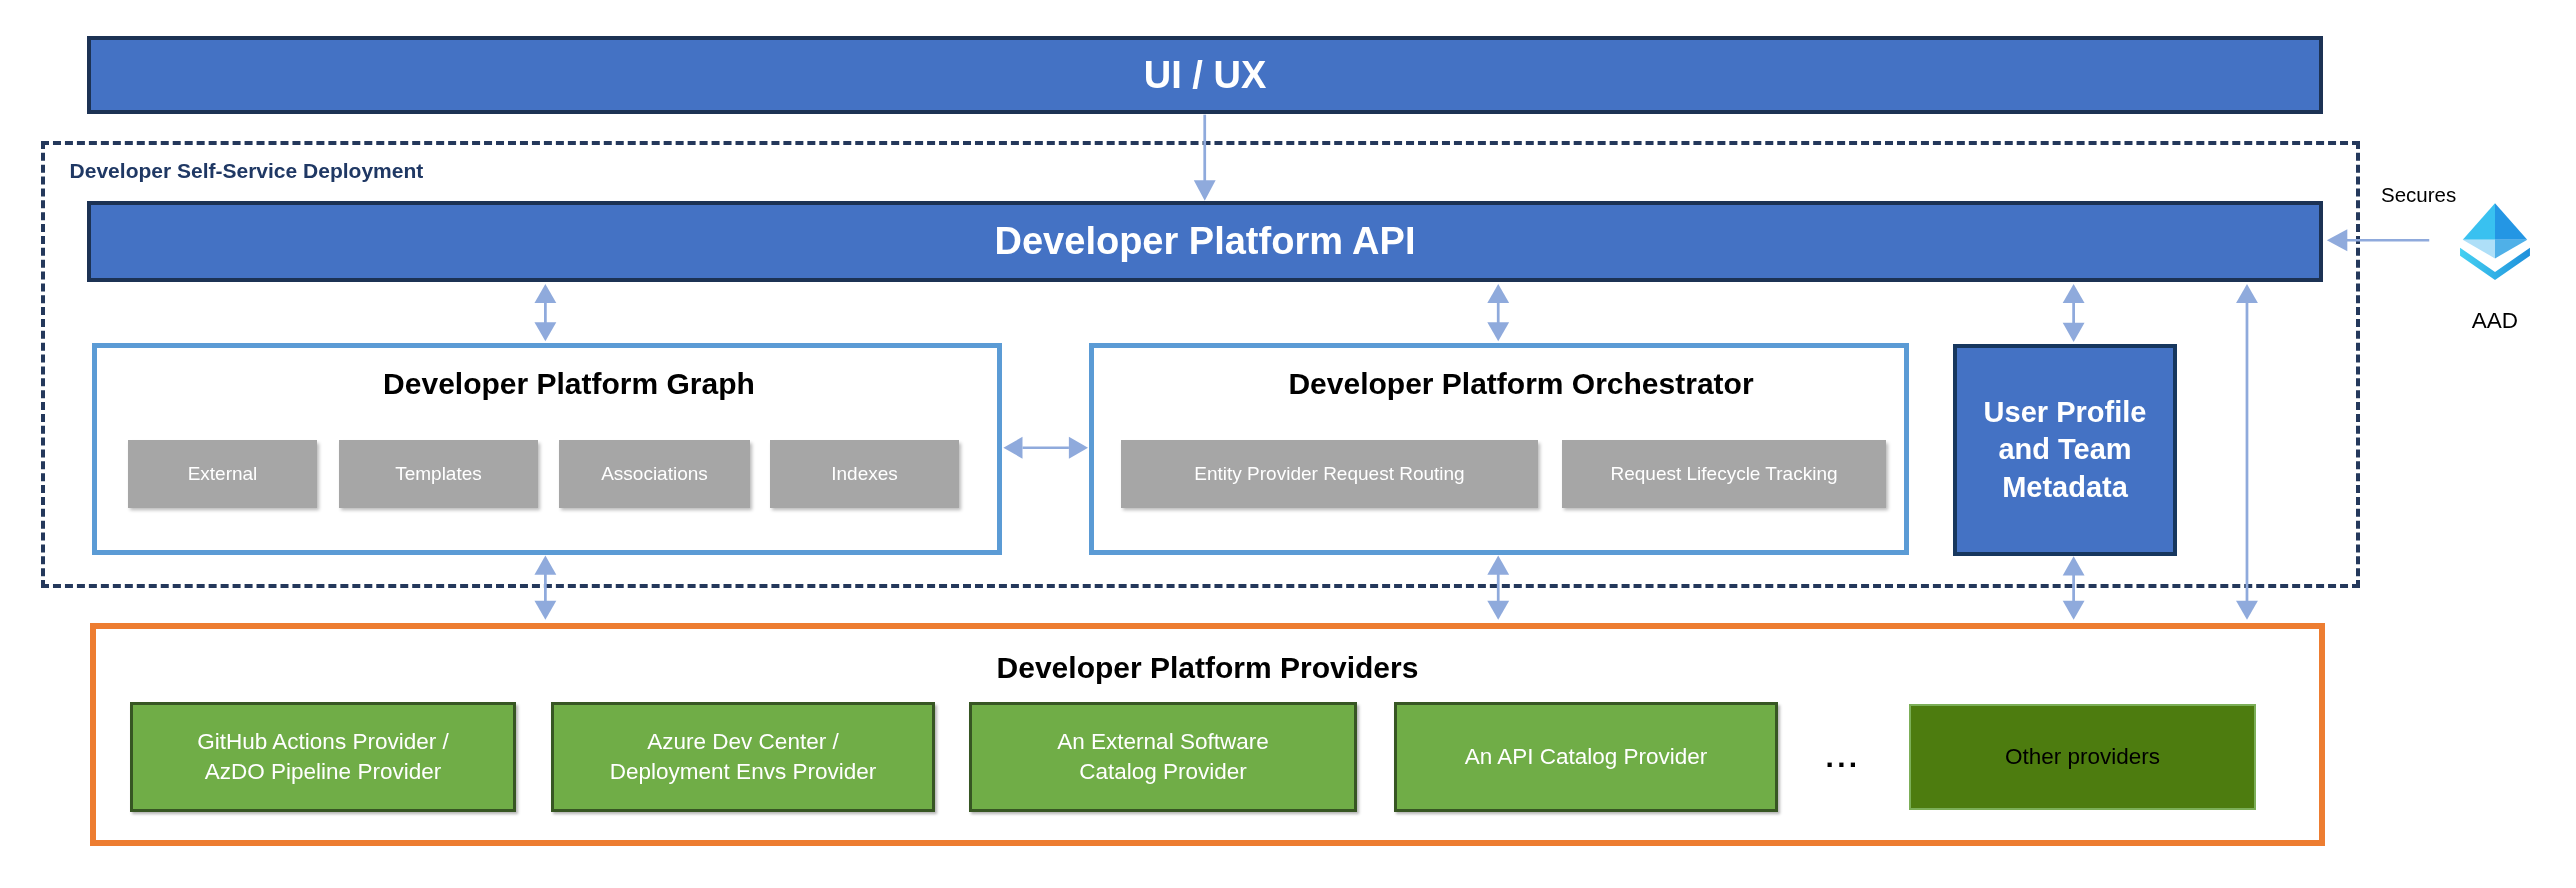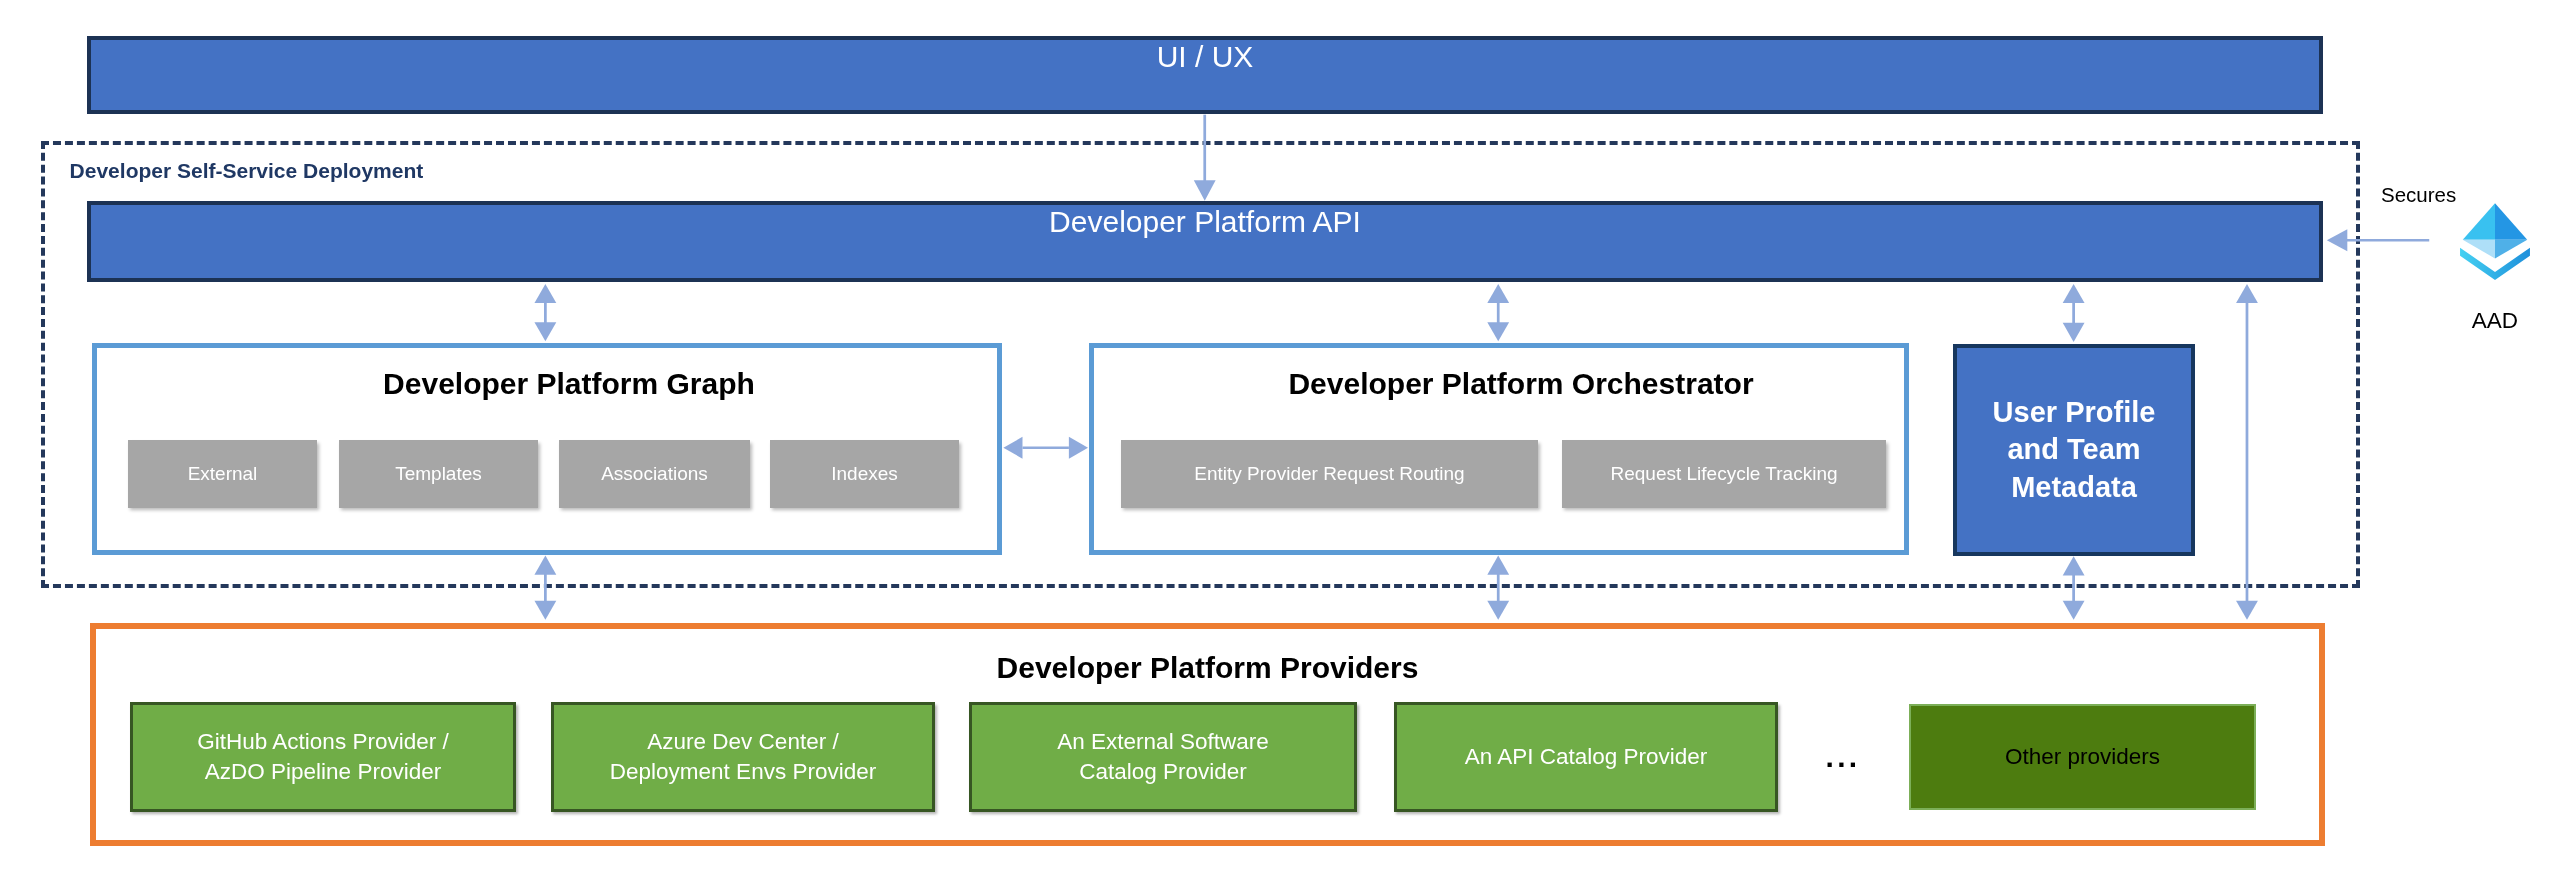--- a/index.html
+++ b/index.html
@@ -11,25 +11,25 @@
     overflow: hidden;
     font-family: "Liberation Sans", sans-serif;
   }
   .abs { position: absolute; box-sizing: border-box; }
 
   
   .bar {
     background: #4472C4;
     border: 4.8px solid #1C3254;
     display: flex;
-    align-items: flex-start;
+    align-items: center;
     justify-content: center;
     color: #ffffff;
-    font-weight: normal;
-    font-size: 30px;
+    font-weight: bold;
+    font-size: 38px;
   }
   .uiux-bar { left: 87px; top: 36px; width: 2236px; height: 78px; }
   .api-bar  { left: 87px; top: 201px; width: 2236px; height: 81px; }
 
   
   .foundation-box {
     left: 41px; top: 141px; width: 2319px; height: 447px;
     border: 4.1px dashed #24385B;
     background: transparent;
   }
@@ -64,21 +64,21 @@
   .graph-item { top: 92px; height: 68px; }
   .gi-0 { left: 31px;  width: 189px; }
   .gi-1 { left: 242px; width: 199px; }
   .gi-2 { left: 462px; width: 191px; }
   .gi-3 { left: 673px; width: 189px; }
   .oi-0 { left: 27px;  width: 417px; top: 92px; height: 68px; }
   .oi-1 { left: 468px; width: 324px; top: 92px; height: 68px; }
 
   
   .uprofile-box {
-    left: 1953px; top: 344px; width: 242px; height: 212px;
+    left: 1953px; top: 344px; width: 224px; height: 212px;
     background: #4472C4;
     border: 4.8px solid #17375E;
     display: flex; align-items: center; justify-content: center;
     color: #ffffff; font-weight: bold; font-size: 29px;
     text-align: center; line-height: 1.28;
     white-space: pre-line;
   }
 
   
   .providers-box {

